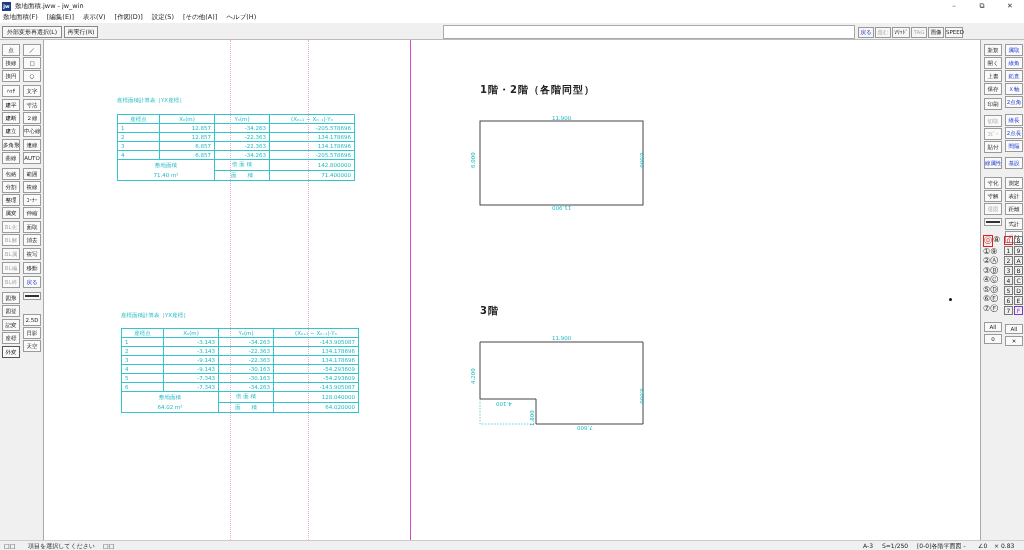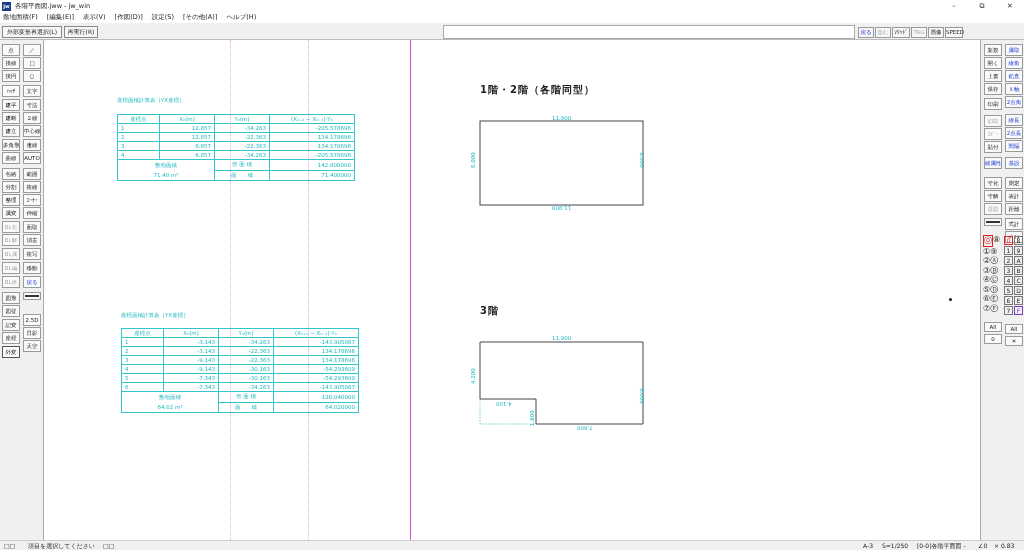--- a/index.html
+++ b/index.html
@@ -34,21 +34,21 @@
 .rot180{transform:rotate(180deg);}
 .rotm90{transform:rotate(90deg);}
 .statusbar{position:absolute;left:0;top:540px;width:1024px;height:10px;background:#f0f0f0;border-top:1px solid #ccc;font-size:6px;}
 .sb{position:absolute;top:1px;line-height:8px;color:#222;white-space:nowrap;}
 </style>
 </head>
 <body>
 
 <div class="titlebar">
   <div class="app-icon">jw</div>
-  <span class="title-text">各階平面図.jww - jw_win</span>
+  <span class="title-text">敷地面積.jww - jw_win</span>
   <div class="win-ctrls">
     <span>–</span>
     <span>⧉</span>
     <span>✕</span>
   </div>
 </div>
 
 <div class="menubar">
   <span>敷地面積(F)</span>
   <span>[編集(E)]</span>

